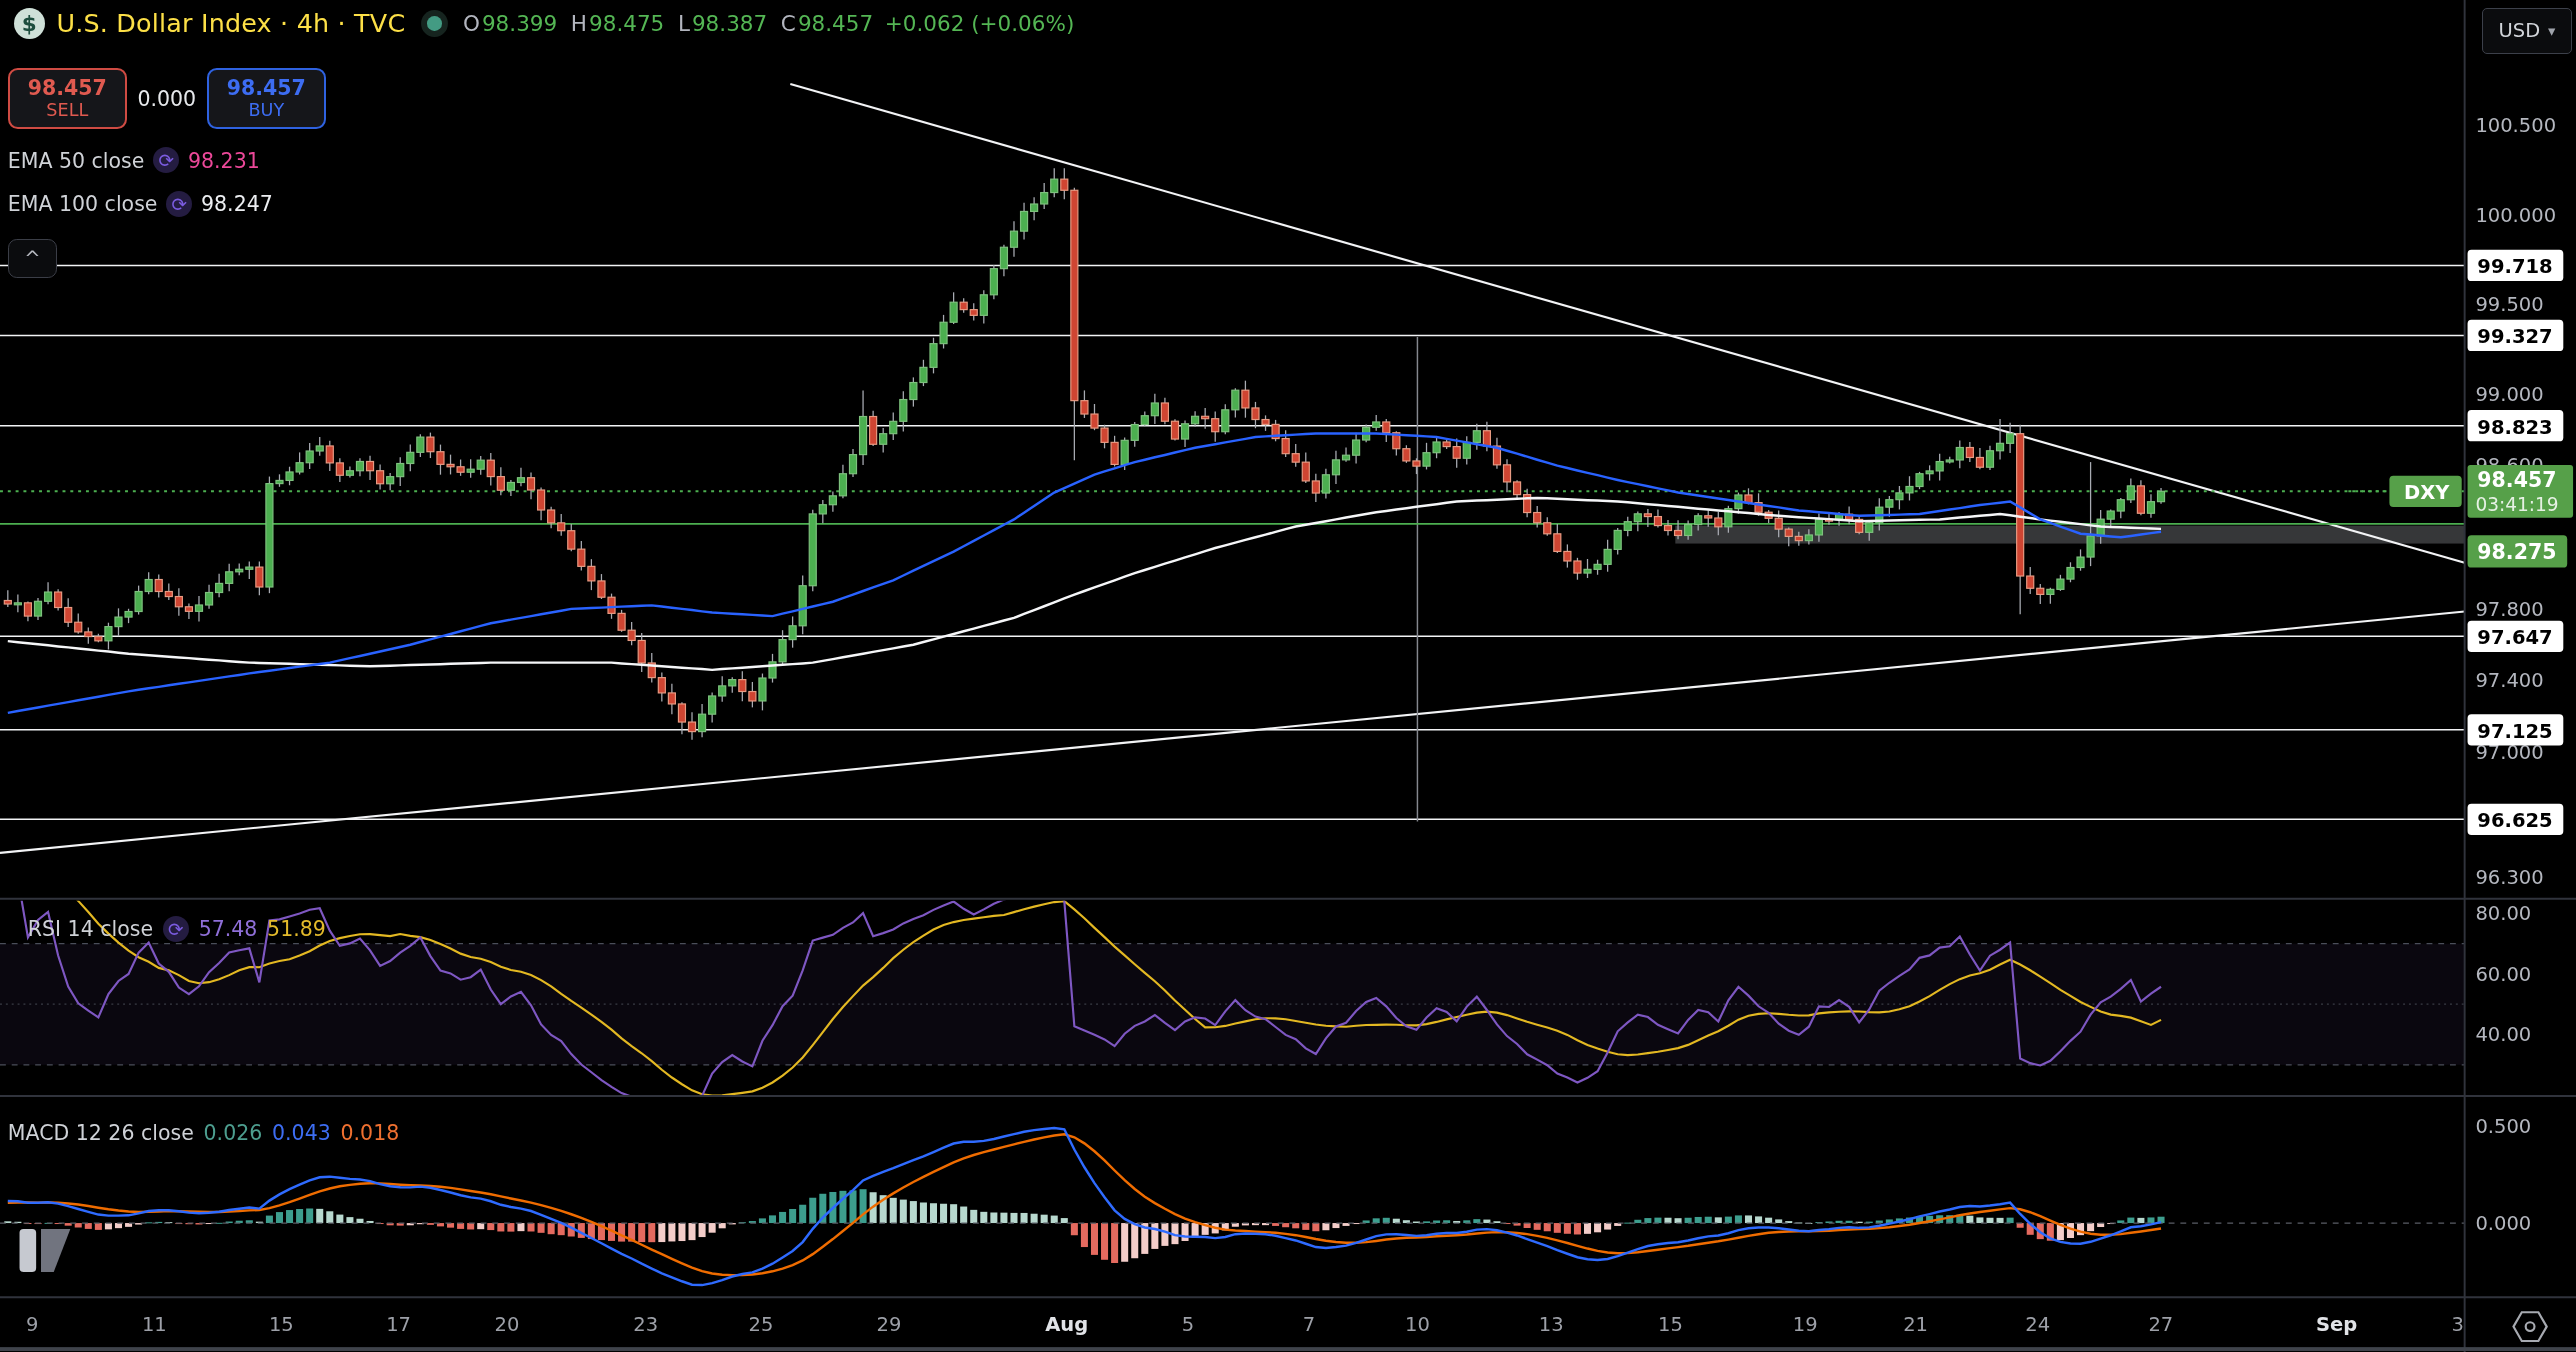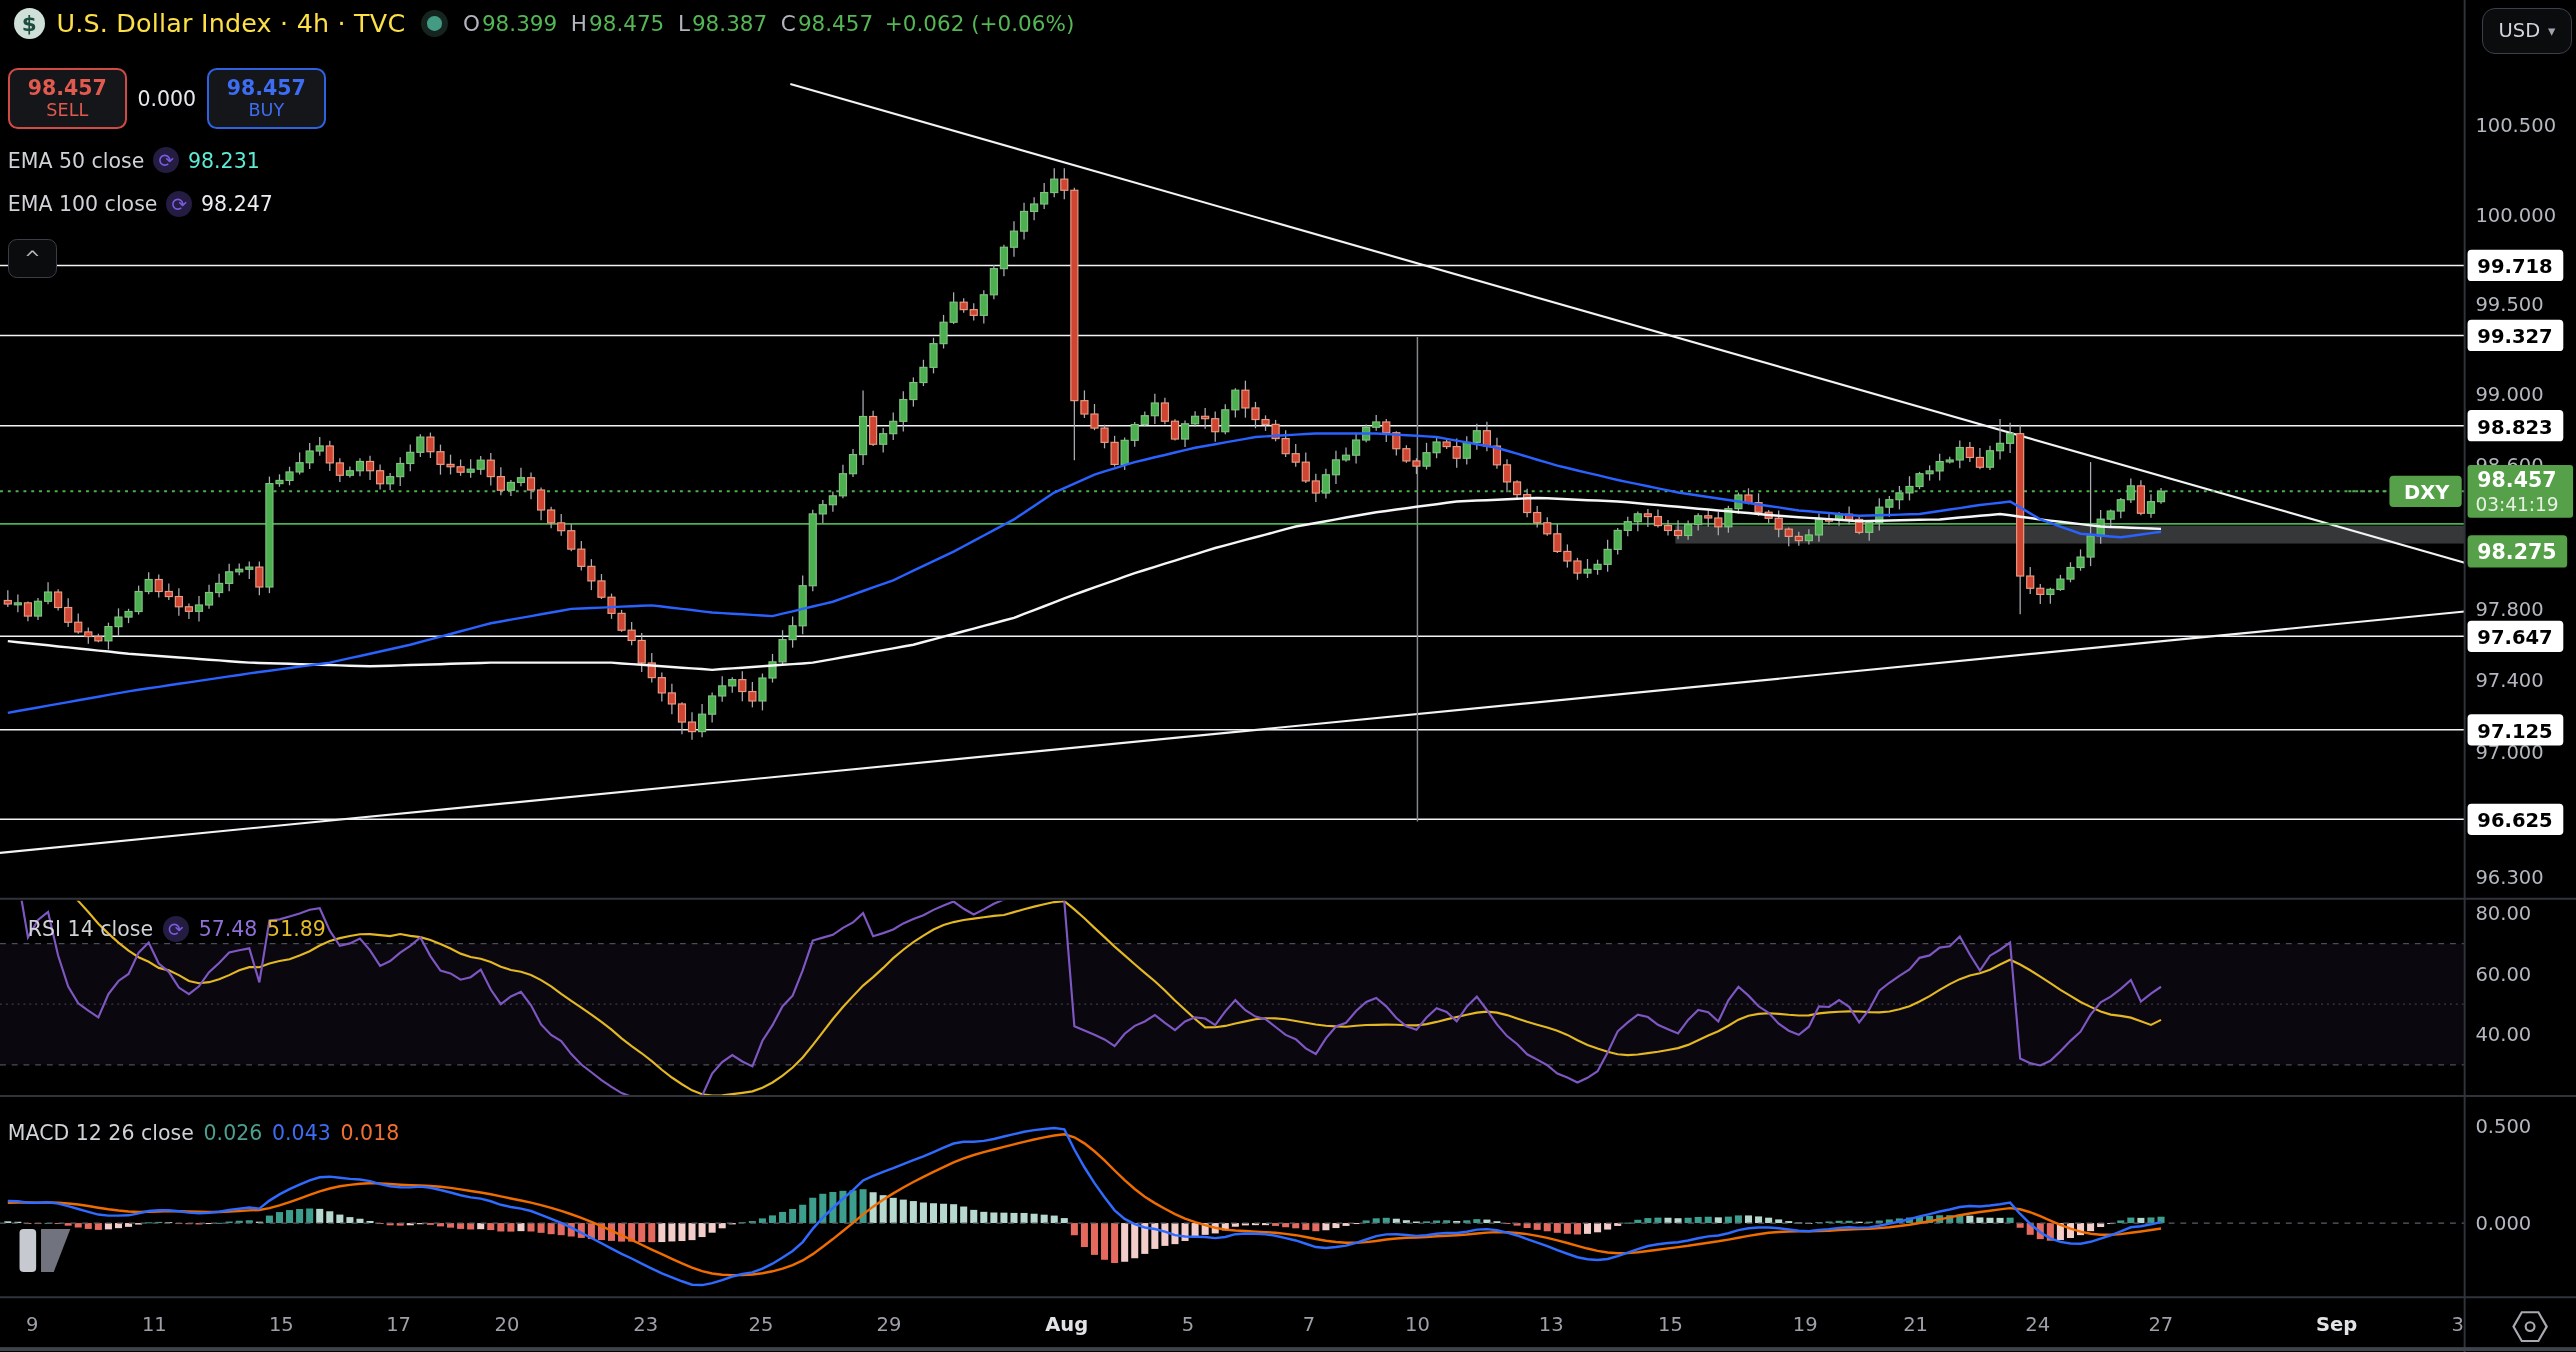--- a/index.html
+++ b/index.html
@@ -22,28 +22,28 @@
   .tbtn{width:115px;height:57px;border-radius:9.8px;background:#15161a;
     display:flex;flex-direction:column;align-items:center;justify-content:center;line-height:1.15;cursor:pointer;}
   .tbtn .p{font-size:20.5px;font-weight:bold;}
   .tbtn .l{font-size:17.6px;}
   .sell{border:2px solid #cf4b43;color:#e05a50;}
   .buy{border:2px solid #2f62e0;color:#3d6df2;}
   .spread{width:80px;text-align:center;color:#e6e8eb;font-size:20.5px;}
   .emarow{left:7.8px;display:flex;align-items:center;gap:8.8px;font-size:20.5px;color:#cfd2d7;}
   .syncicon{width:26px;height:26px;border-radius:50%;background:#241c41;color:#7b5ce0;
     font-size:18.6px;display:flex;align-items:center;justify-content:center;cursor:pointer;}
-  .ema1v{color:#5eead4;}
+  .ema1v{color:#ec4899;}
   .ema2v{color:#eceef1;text-align:center;}
   .collapsebtn{left:7.8px;top:239px;width:47px;height:37px;border:1.5px solid #3b3e47;border-radius:8.8px;
     color:#b6b9c0;font-size:19.5px;display:flex;align-items:center;justify-content:center;cursor:pointer;background:#0b0c0e;}
   .paneleg{display:flex;align-items:center;gap:9.8px;font-size:20.5px;color:#cfd2d7;}
   .rsi1{color:#8f6fd8;} .rsi2{color:#e3ba2b;}
   .m1{color:#4d9e8f;} .m2{color:#3d6df2;} .m3{color:#ef7030;}
-  .usdbtn{left:2482px;top:7.8px;width:88px;height:44px;border:1.5px solid #3c404a;border-radius:13px;
+  .usdbtn{left:2482px;top:7.8px;width:88px;height:44px;border:1.5px solid #3c404a;border-radius:5px;
     display:flex;align-items:center;justify-content:center;gap:7.8px;color:#d2d5da;font-size:19.5px;cursor:pointer;background:#0b0c0e;}
   .usdbtn .caret{color:#9fa3ab;font-size:14.7px;}
 </style>
 </head>
 <body>
 
 <div id="stage">
   <div>
     <svg id="chart" width="2576" height="1353" viewBox="0 0 2637 1385">
         <defs>

